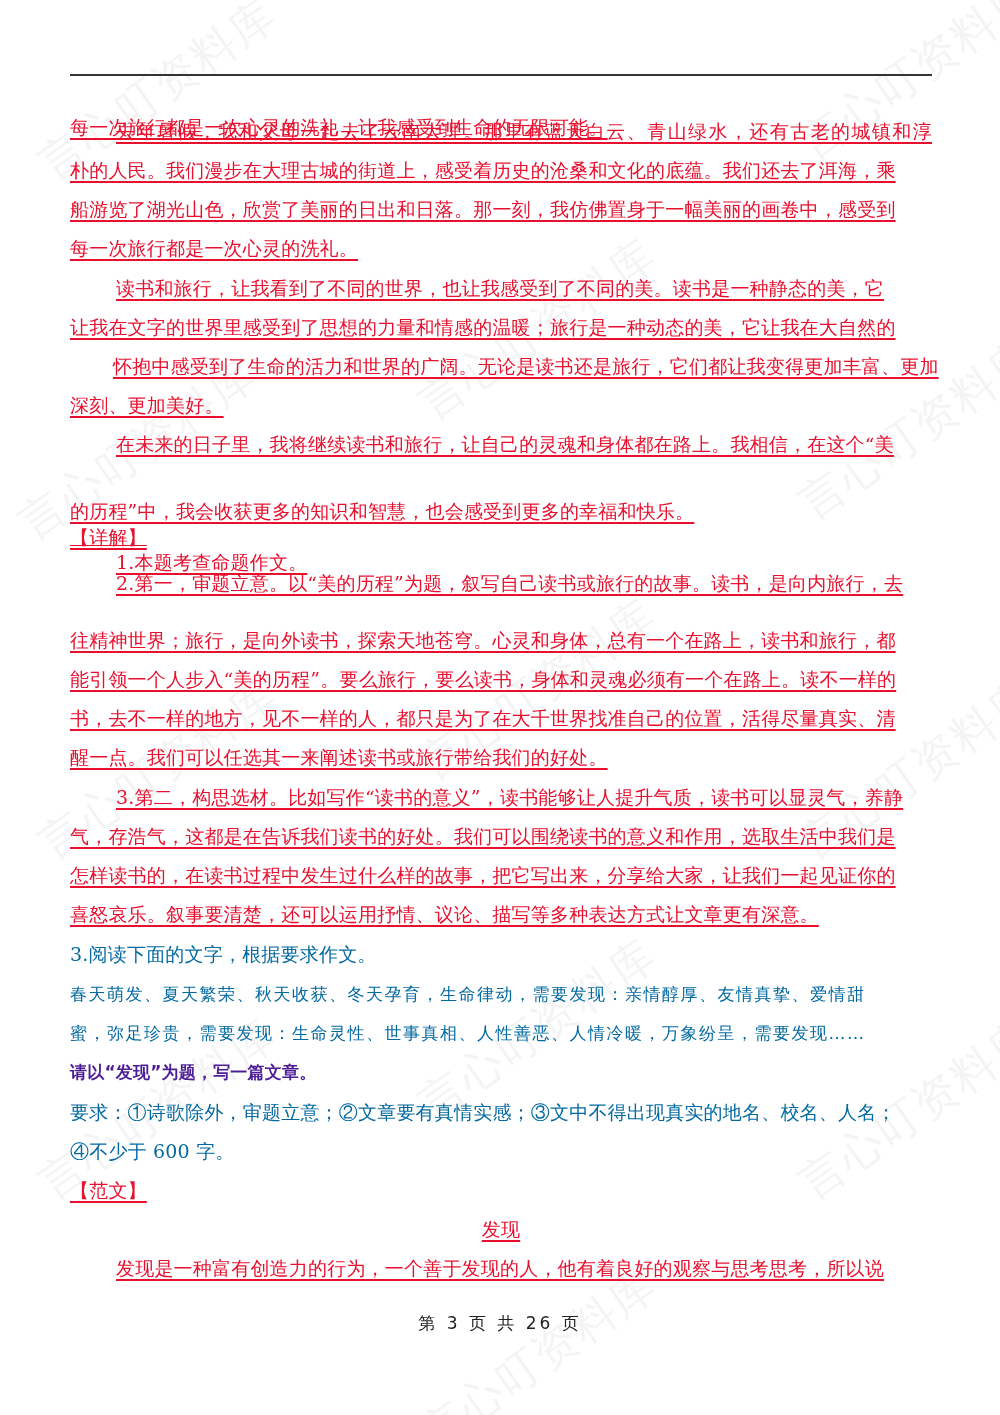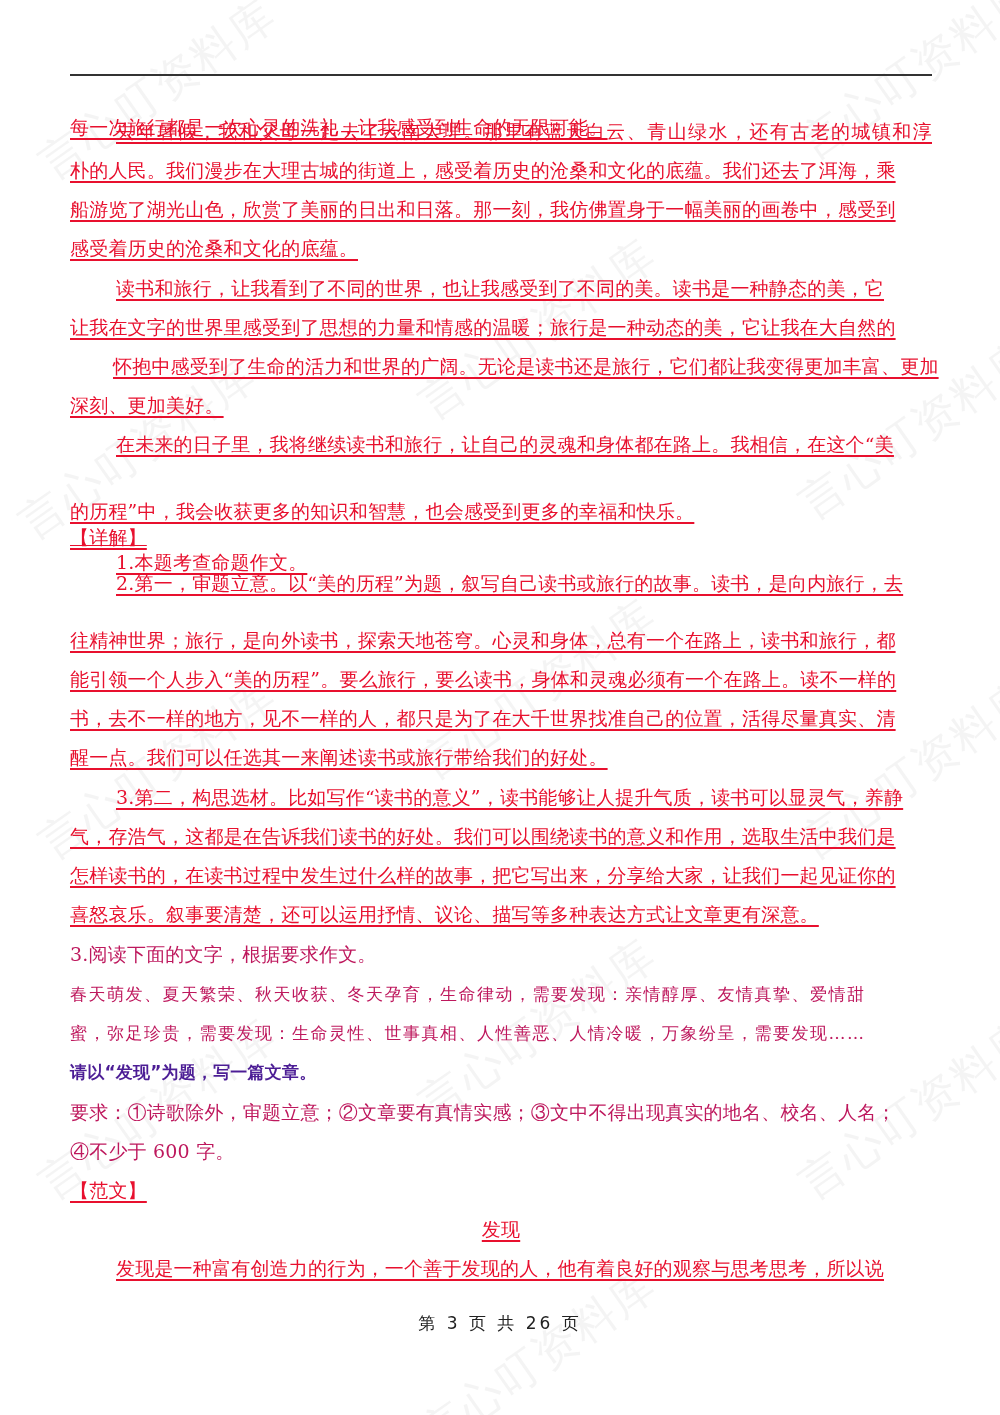--- a/index.html
+++ b/index.html
@@ -13,21 +13,21 @@
       color: rgba(180,180,180,0.14); transform: rotate(-35deg); white-space: nowrap; letter-spacing: 2px;
     }
     .page { position: absolute; left: 70px; top: 0; width: 862px; z-index: 1; }
     .top-rule { position: absolute; left: 0; top: 74px; width: 862px; height: 2px; background: #333; }
     .line {
       position: absolute; left: 0; font-size: 19px; line-height: 24px; white-space: nowrap;
       letter-spacing: 0.2px;
     }
     .red { color: #e8102e; }
     .red .u { text-decoration: underline; text-decoration-color: #e8102e; text-underline-offset: 4px; text-decoration-thickness: 1.5px; }
-    .black { color: #be185d; }
+    .black { color: #0369a1; }
     .kai { font-family: "DejaVu Serif", serif; font-size: 17px; letter-spacing: 1.5px; }
     .bold-red { color: #4c1d95; font-weight: bold; font-family: "DejaVu Sans", sans-serif; font-size: 17px; }
     .indent { padding-left: 46px; }
     .center { left: 0; width: 862px; text-align: center; }
     .justify { width: 862px; text-align-last: justify; text-align: justify; }
     .footer { position: absolute; left: 0; width: 1000px; top: 1312px; text-align: center; font-family: "DejaVu Sans", sans-serif; font-size: 17px; color: #222; letter-spacing: 3px; z-index: 1; }
   </style>
 </head>
 <body>
 
@@ -46,21 +46,21 @@
   <div class="wm" style="left:400px;top:1330px;">言心叮资料库</div>
 </div>
 
 <div class="page">
   <div class="top-rule"></div>
 
   <div class="line red" style="top:80px;margin-top:35px;"><span class="u">每一次旅行都是一次心灵的洗礼，让我感受到生命的无限可能。</span></div>
   <div class="line red indent justify" style="top:119px;width:816px;"><span class="u">去年暑假，我和父母一起去了云南大理。那里有蓝天白云、青山绿水，还有古老的城镇和淳</span></div>
   <div class="line red" style="top:158px;"><span class="u">朴的人民。我们漫步在大理古城的街道上，感受着历史的沧桑和文化的底蕴。我们还去了洱海，乘</span></div>
   <div class="line red" style="top:197px;"><span class="u">船游览了湖光山色，欣赏了美丽的日出和日落。那一刻，我仿佛置身于一幅美丽的画卷中，感受到</span></div>
-  <div class="line red" style="top:236px;"><span class="u">感受着历史的沧桑和文化的底蕴。</span></div>
+  <div class="line red" style="top:236px;"><span class="u">每一次旅行都是一次心灵的洗礼。</span></div>
 
   <div class="line red indent" style="top:276px;"><span class="u">读书和旅行，让我看到了不同的世界，也让我感受到了不同的美。读书是一种静态的美，它</span></div>
   <div class="line red" style="top:315px;text-align:center;"><span class="u">让我在文字的世界里感受到了思想的力量和情感的温暖；旅行是一种动态的美，它让我在大自然的</span></div>
   <div class="line red" style="top:354px;margin-left:43px;"><span class="u">怀抱中感受到了生命的活力和世界的广阔。无论是读书还是旅行，它们都让我变得更加丰富、更加</span></div>
   <div class="line red" style="top:393px;"><span class="u">深刻、更加美好。</span></div>
 
   <div class="line red indent" style="top:432px;"><span class="u">在未来的日子里，我将继续读书和旅行，让自己的灵魂和身体都在路上。我相信，在这个“美</span></div>
   <div class="line red" style="top:499px;"><span class="u">的历程”中，我会收获更多的知识和智慧，也会感受到更多的幸福和快乐。</span></div>
 
   <div class="line red" style="top:525px;text-decoration:underline;"><span class="u">【详解】</span></div>

